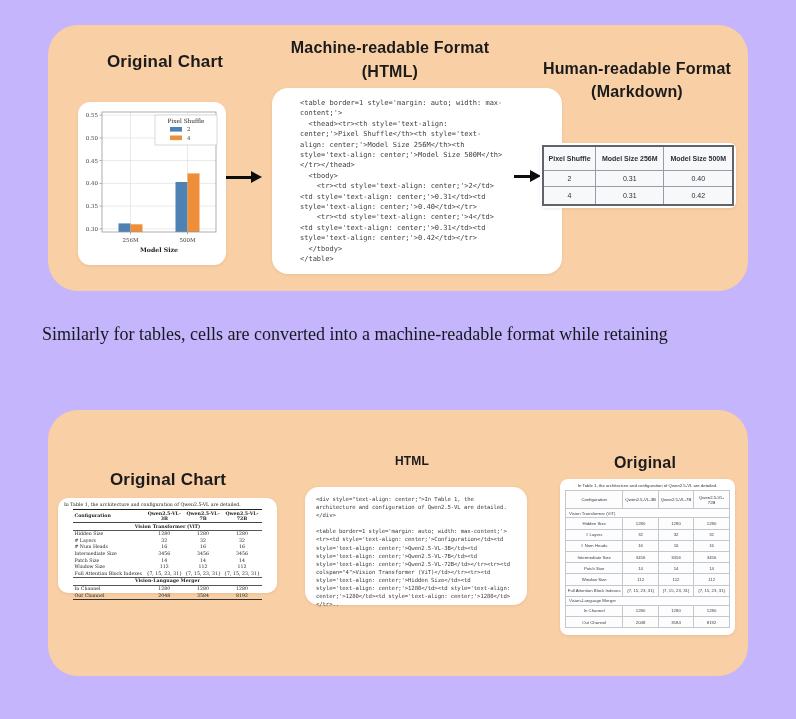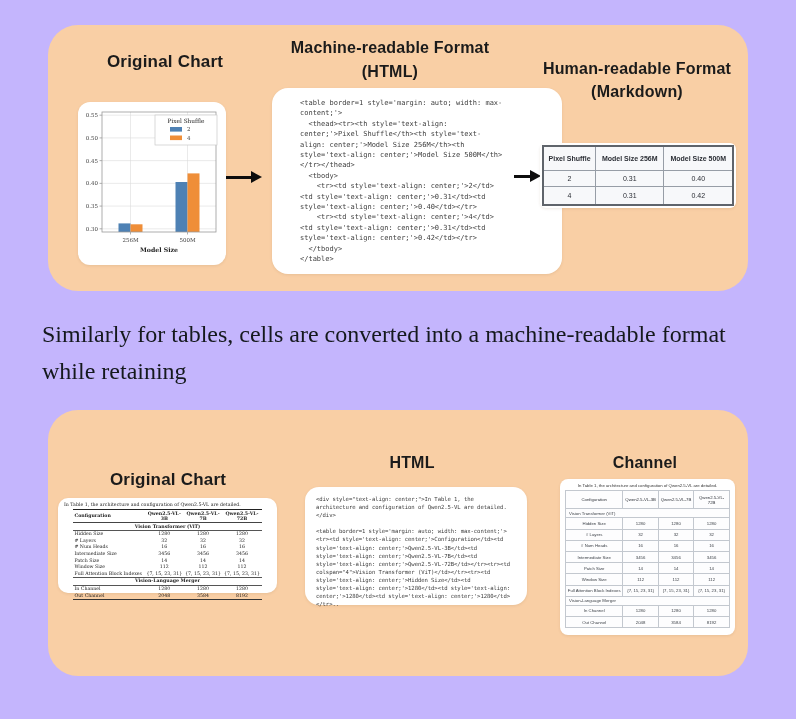--- a/index.html
+++ b/index.html
@@ -7,21 +7,21 @@
           font-family:"Liberation Sans",sans-serif;}
   .panel{position:absolute;left:48px;width:700px;height:266px;border-radius:30px;background:#f9cfa5;}
   .panel1{top:25px;}
   .panel2{top:410px;}
   .ptitle{position:absolute;margin:0;transform:translateX(-50%);text-align:center;
           color:#1b1b1b;font-weight:600;letter-spacing:.2px;white-space:nowrap;}
   .t-chart1{left:165px;top:52px;font-size:17px;}
   .t-mr{left:390px;top:36px;font-size:16px;line-height:24px;}
   .t-hr{left:637px;top:57px;font-size:16px;line-height:23px;}
   .t-table2{left:168px;top:470px;font-size:17px;}
-  .t-html2{left:412px;top:454px;font-size:16px;}
+  .t-html2{left:412px;top:454px;font-size:12px;}
   .t-md2{left:645px;top:454px;font-size:16px;}
 
   .card{position:absolute;background:#ffffff;box-shadow:0 1px 3px rgba(90,60,20,.10);box-sizing:border-box;}
   .chart-card{left:78px;top:102px;width:148px;height:163px;border-radius:12px;}
   .chart-card svg{position:absolute;left:0;top:0;}
   .code-card1{left:263px;top:88px;width:290px;height:186px;border-radius:16px;padding:10px 28px;margin-left:9px;}
   .code-card2{left:305px;top:487px;width:222px;height:118px;border-radius:14px;padding:8px 11px;}
   pre{margin:0;font-family:"DejaVu Sans Mono",monospace;color:#3d3d3d;white-space:pre;}
   .code1{font-size:7px;line-height:10.4px;}
   .code2{font-size:5.6px;line-height:8.1px;letter-spacing:-.08px;}
@@ -32,21 +32,21 @@
   .arrow1{left:226px;top:176px;width:26px;}
   .arrow2{left:514px;top:175px;width:17px;}
 
   .md-card1{left:540px;top:143px;width:196px;height:65px;border-radius:6px;padding:2px;}
   .mdt1{width:100%;height:100%;border-collapse:collapse;background:#f7f8fa;border:2px solid #5f646b;}
   .mdt1 th,.mdt1 td{border:1px solid #979da6;font-size:7px;color:#2b2e35;text-align:center;padding:0;}
   .mdt1 th{font-weight:bold;}
   .mdt1 thead tr{height:24px;}
 
   .body-text{position:absolute;left:42px;top:316px;width:714px;margin:0;
-    font-family:"Liberation Serif",serif;font-size:24px;line-height:37px;color:#15191d;}
+    font-family:"Liberation Serif",serif;font-size:18px;line-height:37px;color:#15191d;}
 
   .ot-card{left:58px;top:498px;width:219px;height:95px;border-radius:10px;padding:3px 5px;}
   .ot-caption{font-family:"DejaVu Serif",serif;font-size:4.7px;color:#1c1c1c;margin:1px 0 2px 1px;}
   .ott{width:90%;margin:0 auto;border-collapse:collapse;font-family:"DejaVu Serif",serif;
        font-size:4.7px;color:#1c1c1c;border-bottom:1px solid #333;}
   .ott td{padding:.5px 1px;line-height:5.6px;}
   .ott .l{text-align:left;}
   .ott .c{text-align:center;}
   .ott .ot-head td{font-weight:bold;border-top:1px solid #222;border-bottom:1px solid #444;}
   .ott .ot-sec td{font-weight:bold;text-align:center;border-bottom:1px solid #555;}
@@ -161,21 +161,21 @@
         </tbody>
       </table>
   </div>
 
   <p class="body-text"><span>Similarly for tables, cells are converted into a machine-readable format while retaining</span><br></p>
 
   <section class="panel panel2" style="background: rgb(249, 207, 165);"></section>
 
   <h2 class="ptitle t-table2">Original Chart</h2>
   <h2 class="ptitle t-html2">HTML</h2>
-  <h2 class="ptitle t-md2">Channel</h2>
+  <h2 class="ptitle t-md2">Original</h2>
 
   <div class="card ot-card">
     <div class="ot-caption">In Table 1, the architecture and configuration of Qwen2.5-VL are detailed.</div>
     <table class="ott" id="orig-table">
         <colgroup>
           <col style="width:38%">
           <col style="width:20.6%">
           <col style="width:20.6%">
           <col style="width:20.8%">
         </colgroup>

